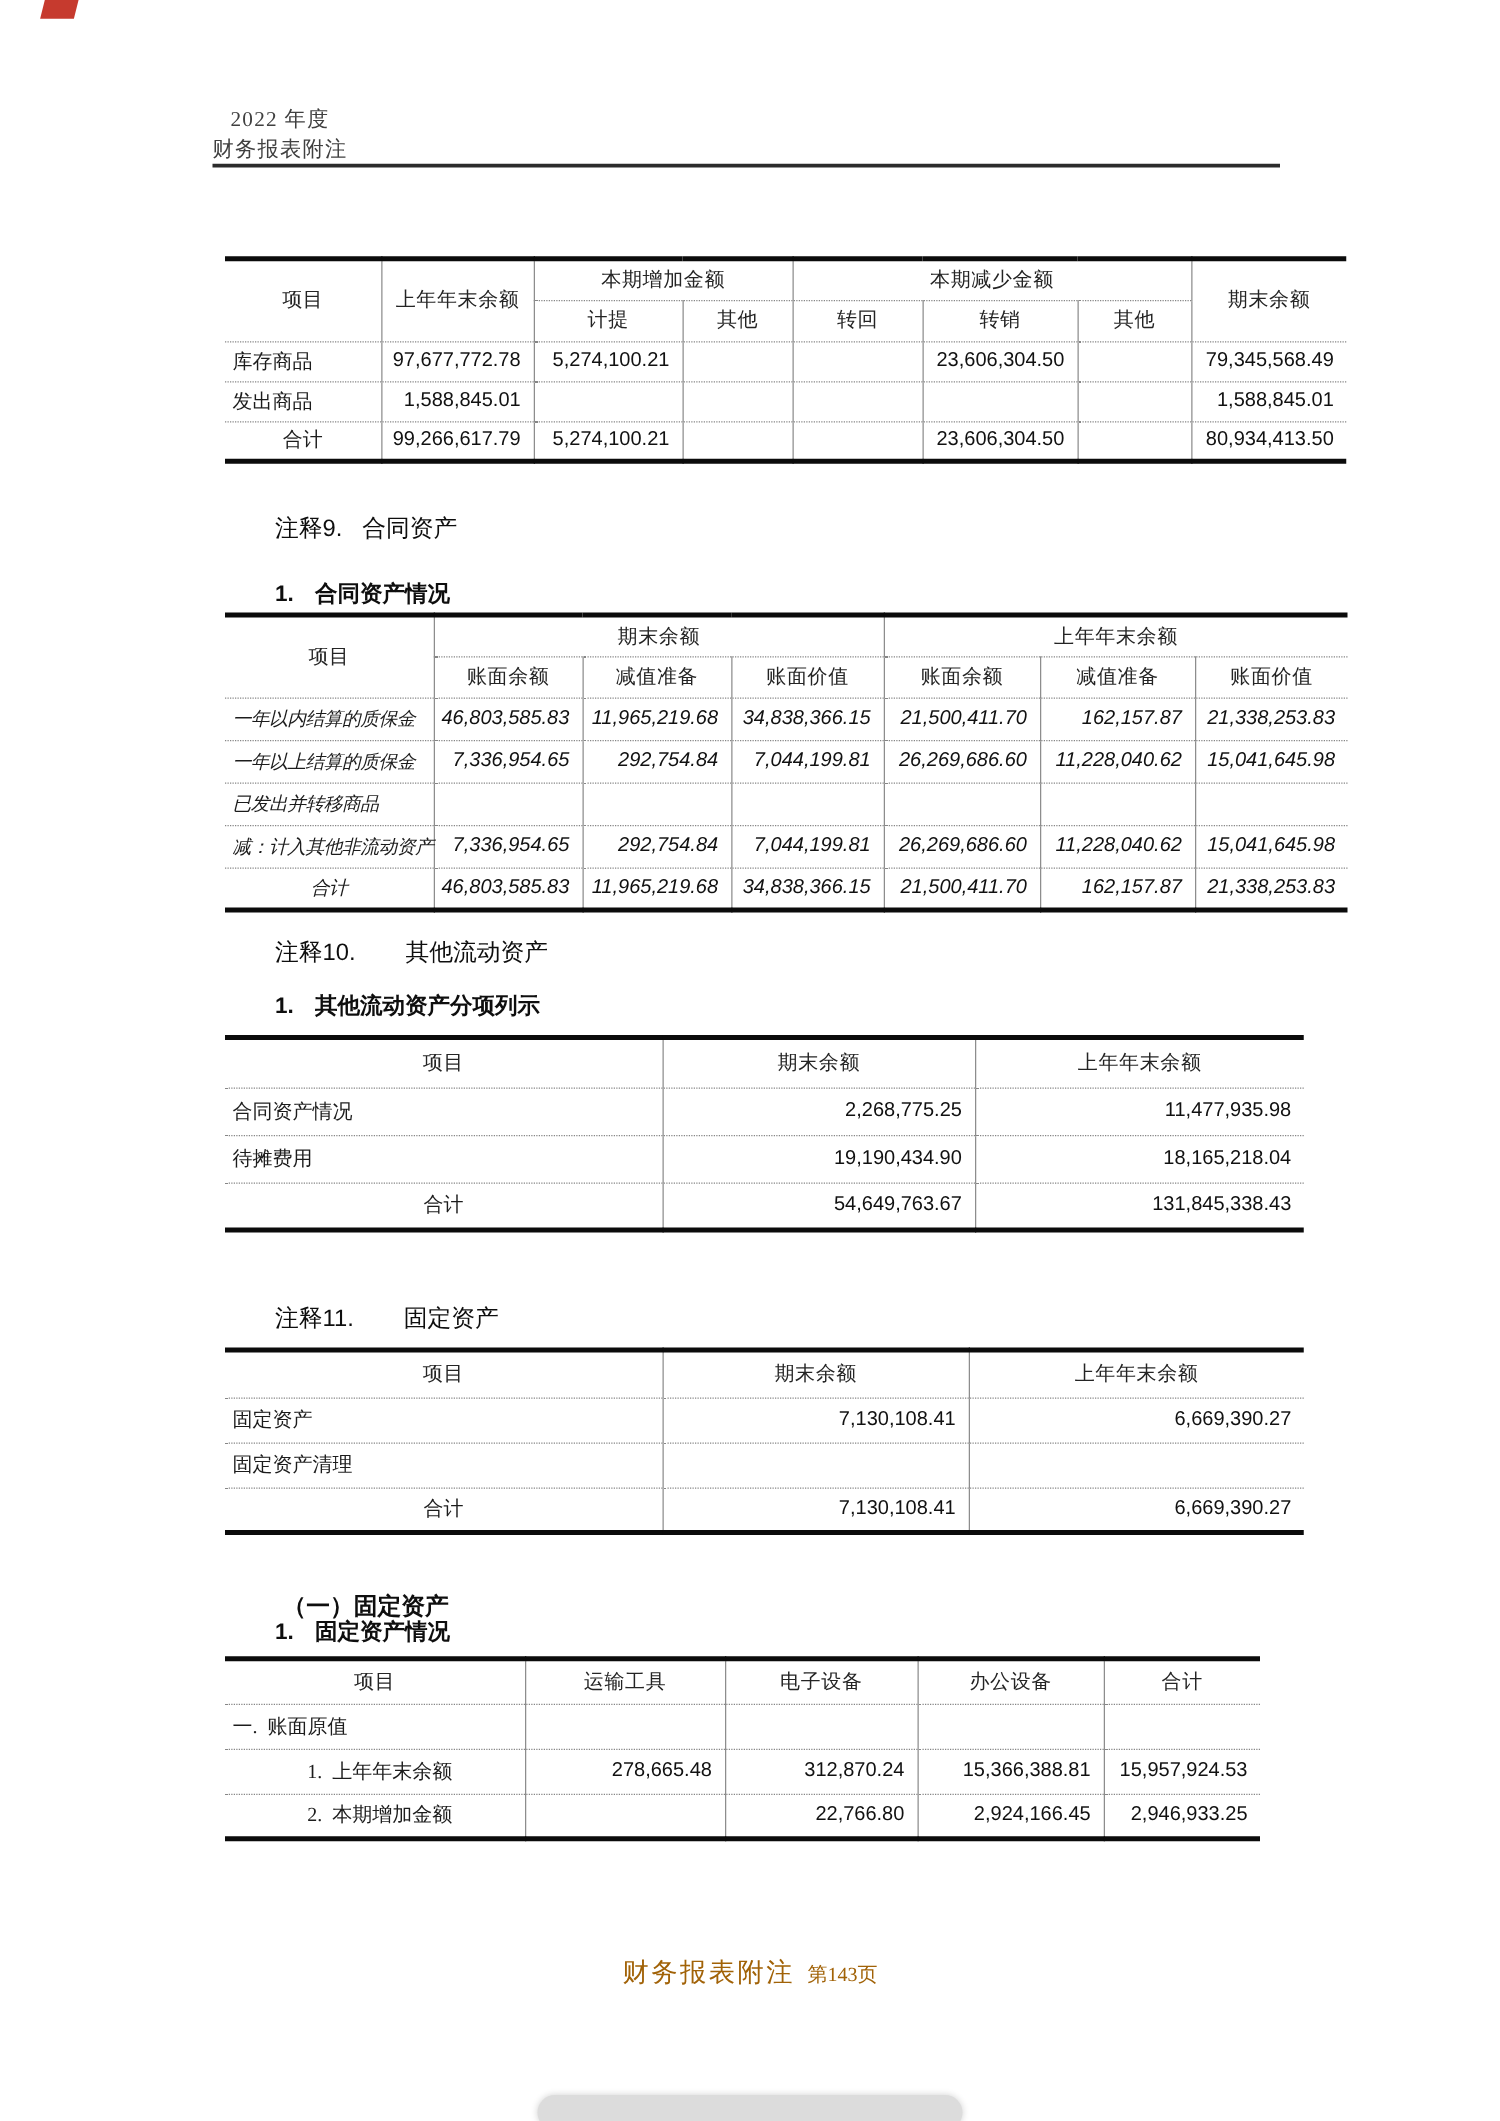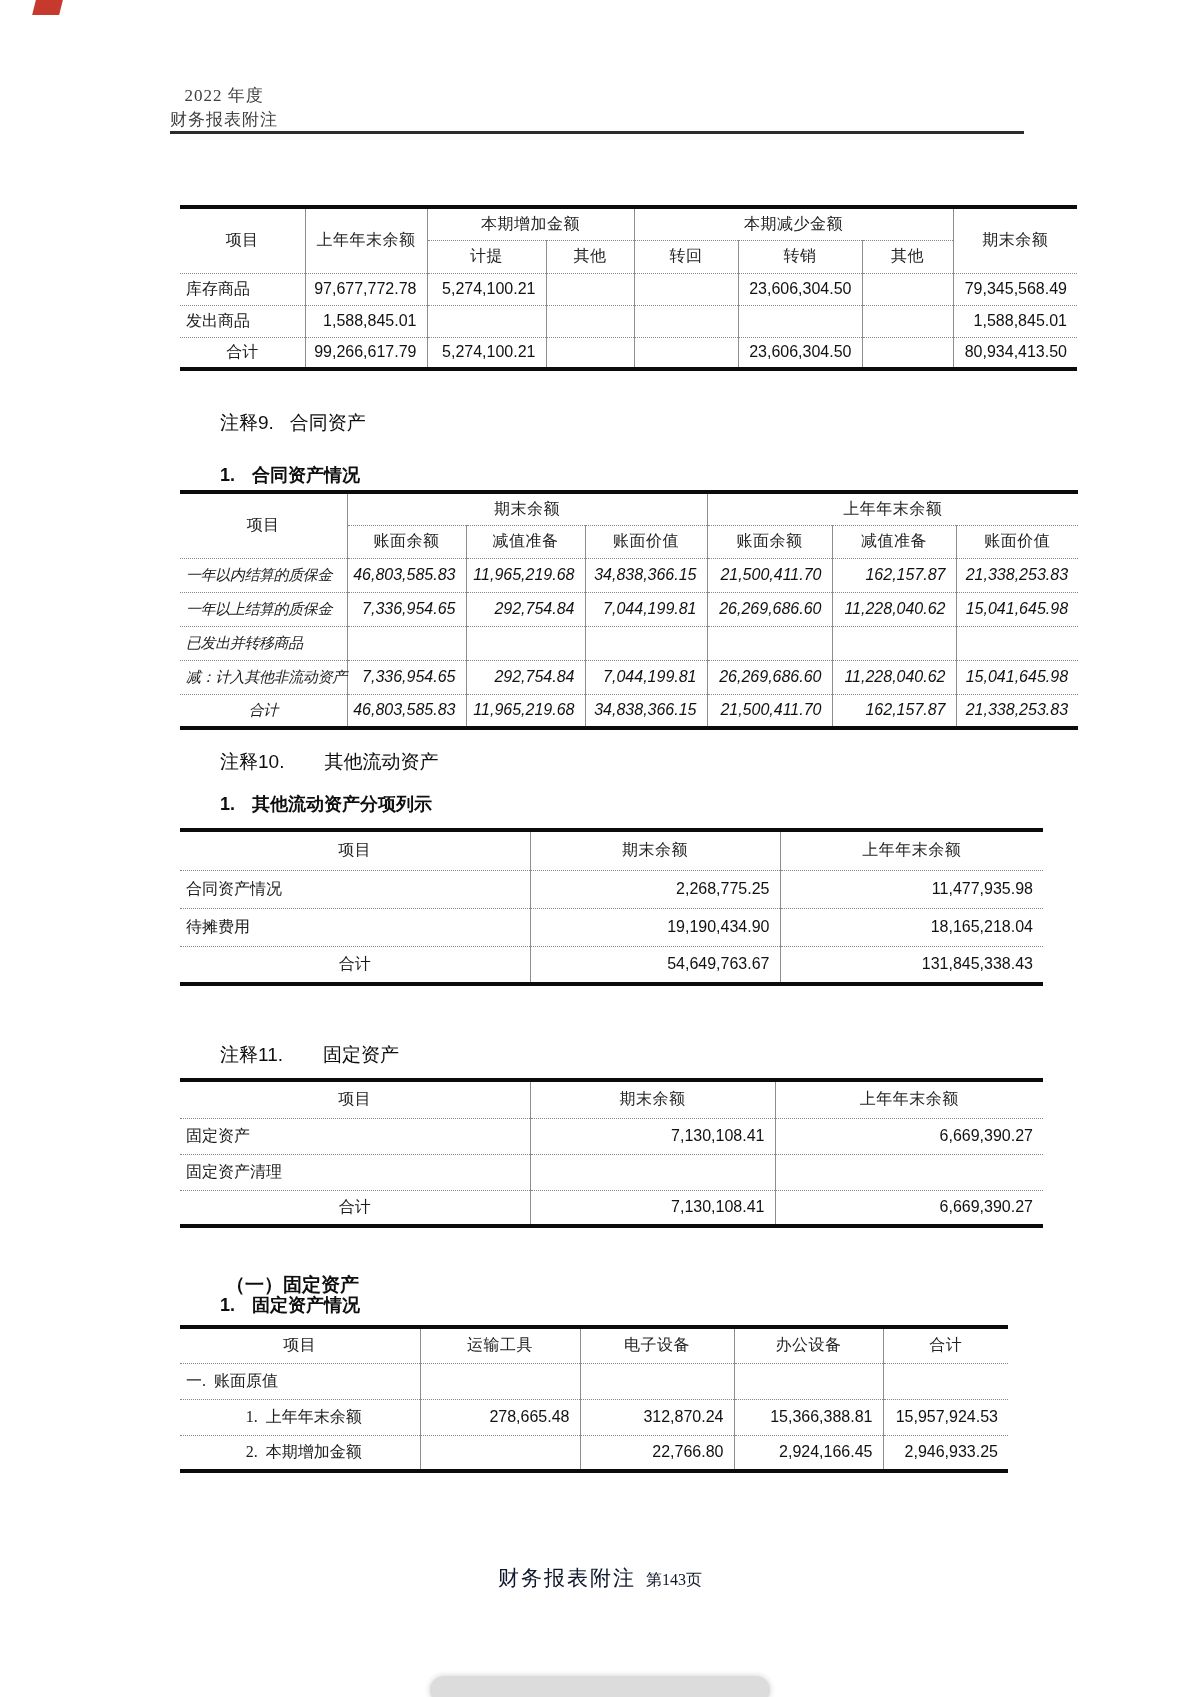--- a/index.html
+++ b/index.html
@@ -44,21 +44,21 @@
     white-space:nowrap; color:#0e0e0e; font-family:"Liberation Sans", sans-serif; }
   .note-h .gap-sm { margin-left:16px; }
   .note-h .gap-lg { margin-left:40px; }
   .sub-h { position:absolute; left:220px; font-weight:bold; font-size:18px;
     white-space:nowrap; color:#0e0e0e; font-family:"Liberation Sans", sans-serif; }
   .sub-h .t { margin-left:17px; }
   .paren-h { position:absolute; left:226px; font-weight:bold; font-size:19px;
     white-space:nowrap; color:#0e0e0e; font-family:"Liberation Sans", sans-serif; }
 
   
-  .footer { position:absolute; left:0; top:1564px; width:100%; text-align:center; color:#0f172a; }
+  .footer { position:absolute; left:0; top:1564px; width:100%; text-align:center; color:#a16207; }
   .footer .f-title { font-size:21px; letter-spacing:2px; }
   .footer .f-page { font-size:16px; margin-left:10px; }
   .bottom-pill { position:absolute; left:430px; top:1676px; width:340px; height:28px;
     background:#dcdcdc; border-radius:14px; box-shadow:0 0 6px #d0d0d0; }
 </style>
 </head>
 <body>
 
 <div class="page">
 

